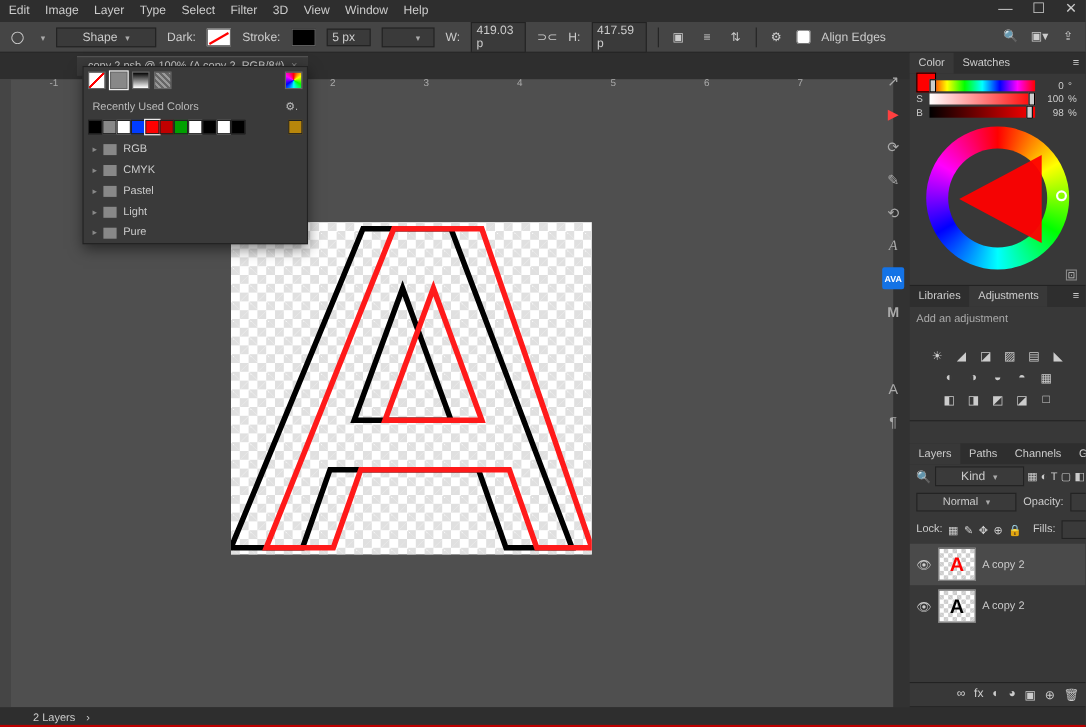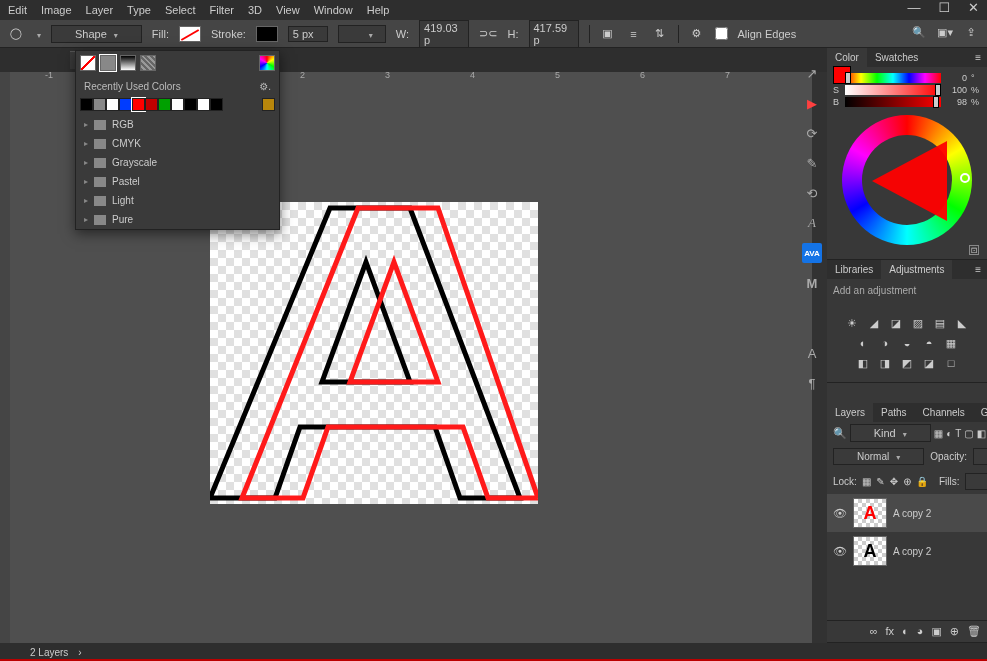--- a/index.html
+++ b/index.html
@@ -19,21 +19,21 @@
 .vbar { width: 1px; height: 18px; background: #222; }
 .optbar-right { position: absolute; right: 8px; top: 24px; display: flex; gap: 10px; align-items: center; }
 .tabbar { height: 24px; background: #2e2e2e; display: flex; align-items: center; padding-left: 70px; gap: 10px; }
 .tab { background: #3a3a3a; padding: 3px 10px; border-top: 1px solid #555; display: flex; align-items: center; gap: 6px; font-size: 10px; }
 .tab .x { color: #888; }
 .workspace { position: absolute; left: 0; top: 72px; right: 175px; bottom: 18px; background: #4f4f4f; }
 .canvas { position: absolute; left: 210px; top: 130px; width: 328px; height: 302px; background-image: linear-gradient(45deg,#e0e0e0 25%,transparent 25%),linear-gradient(-45deg,#e0e0e0 25%,transparent 25%),linear-gradient(45deg,transparent 75%,#e0e0e0 75%),linear-gradient(-45deg,transparent 75%,#e0e0e0 75%); background-size: 16px 16px; background-position: 0 0,0 8px,8px -8px,-8px 0; background-color: #fff; }
 .toolbar { position: absolute; left: 0; top: 72px; width: 10px; bottom: 18px; background: #454545; }
 .ruler-h { position: absolute; left: 15px; top: 72px; right: 175px; height: 0; }
 .ruler-h span { position: absolute; top: -2px; font-size: 9px; color: #aaa; }
-.popup { position: absolute; left: 75px; top: 50px; width: 205px; background: #3a3a3a; border: 1px solid #222; z-index: 10; box-shadow: 0 4px 12px rgba(0,0,0,0.5); }
+.popup { position: absolute; left: 75px; top: 60px; width: 205px; background: #3a3a3a; border: 1px solid #222; z-index: 10; box-shadow: 0 4px 12px rgba(0,0,0,0.5); }
 .popup-top { display: flex; padding: 4px; gap: 4px; justify-content: space-between; }
 .popup-top .group { display: flex; gap: 4px; }
 .popup-top .sw { width: 16px; height: 16px; border: 1px solid #666; }
 .popup-top .sw.sel { outline: 1px solid #fff; }
 .popup-hdr { padding: 6px 8px; font-size: 10px; color: #bbb; display: flex; justify-content: space-between; align-items: center; }
 .popup-colors { display: flex; padding: 0 4px 4px; gap: 0; }
 .popup-colors .c { width: 13px; height: 13px; border: 1px solid #222; }
 .popup-list { max-height: 170px; overflow-y: auto; }
 .popup-item { padding: 4px 8px; display: flex; align-items: center; gap: 6px; font-size: 10px; }
 .popup-item::before { content: "▸"; font-size: 8px; color: #888; }
@@ -101,21 +101,21 @@
   </div>
 </div>
 
 <div class="optbar">
   <span class="icn">◯</span>
     <span class="chev"></span>
   <span class="dropdown">
       <span>Shape</span>
       <span class="chev"></span>
     </span>
-  <span>Fill:</span>
+  <span>Dark:</span>
   <span class="swatch redslash"></span>
   <span>Stroke:</span>
   <span class="swatch black"></span>
   <span class="numfield">5 px</span>
   <span class="dropdown" style="width:40px">
       <span style="border-top:2px solid #ccc;width:24px;display:inline-block"></span>
       <span class="chev"></span>
     </span>
   <span>W:</span>
   <span class="numfield widefield">419.03 p</span>
@@ -206,24 +206,20 @@
     <div class="popup-item">
         <span class="folder-icn"></span>
         <span>RGB</span>
       </div>
     <div class="popup-item">
         <span class="folder-icn"></span>
         <span>CMYK</span>
       </div>
     <div class="popup-item">
         <span class="folder-icn"></span>
-        <span>Grayscale</span>
-      </div>
-    <div class="popup-item">
-        <span class="folder-icn"></span>
         <span>Pastel</span>
       </div>
     <div class="popup-item">
         <span class="folder-icn"></span>
         <span>Light</span>
       </div>
     <div class="popup-item">
         <span class="folder-icn"></span>
         <span>Pure</span>
       </div>

